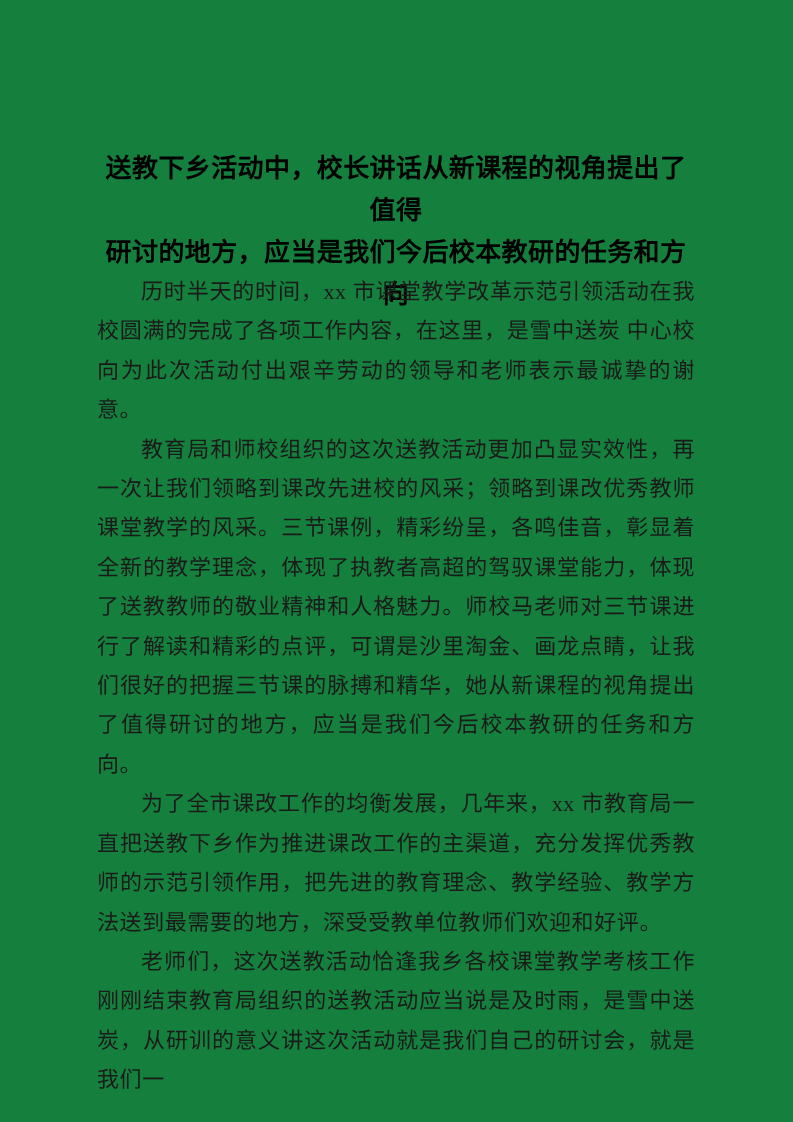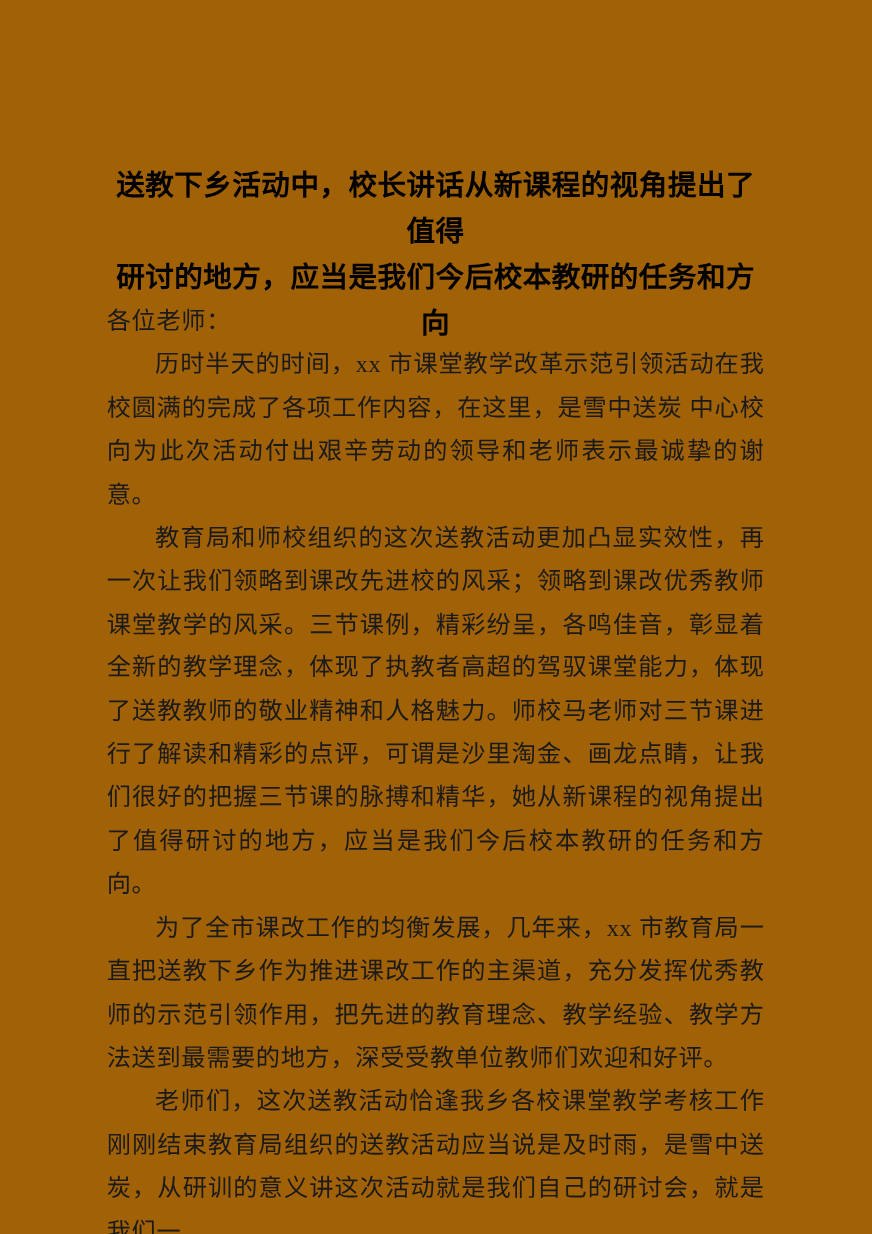--- a/index.html
+++ b/index.html
@@ -7,21 +7,21 @@
     margin: 0;
     padding: 0;
     background: #ffffff;
   }
 
   .page {
     position: relative;
     width: 793px;
     height: 1122px;
     margin: 0 auto;
-    background: #a16207;
+    background: #15803d;
     overflow: hidden;
     box-sizing: border-box;
   }
 
   .doc-body {
     position: absolute;
     left: 97px;
     top: 0;
     width: 598px;
   }
@@ -80,21 +80,20 @@
 
   <div class="doc-body">
 
     <h1 class="doc-title">
       <span>送教下乡活动中，校长讲话从新课程的视角提出了值得</span><br>
       <span>研讨的地方，应当是我们今后校本教研的任务和方向</span>
     </h1>
 
     <div class="body-block">
 
-      <p class="para no-indent">各位老师：</p>
 
 
       <p class="para indent">历时半天的时间，xx 市课堂教学改革示范引领活动在我校圆满的完成了各项工作内容，在这里，是雪中送炭 中心校向为此次活动付出艰辛劳动的领导和老师表示最诚挚的谢意。</p>
 
       <p class="para indent">教育局和师校组织的这次送教活动更加凸显实效性，再一次让我们领略到课改先进校的风采；领略到课改优秀教师课堂教学的风采。三节课例，精彩纷呈，各鸣佳音，彰显着全新的教学理念，体现了执教者高超的驾驭课堂能力，体现了送教教师的敬业精神和人格魅力。师校马老师对三节课进行了解读和精彩的点评，可谓是沙里淘金、画龙点睛，让我们很好的把握三节课的脉搏和精华，她从新课程的视角提出了值得研讨的地方，应当是我们今后校本教研的任务和方向。</p>
 
       <p class="para indent">为了全市课改工作的均衡发展，几年来，xx 市教育局一直把送教下乡作为推进课改工作的主渠道，充分发挥优秀教师的示范引领作用，把先进的教育理念、教学经验、教学方法送到最需要的地方，深受受教单位教师们欢迎和好评。</p>
 
       <p class="para indent">老师们，这次送教活动恰逢我乡各校课堂教学考核工作刚刚结束教育局组织的送教活动应当说是及时雨，是雪中送炭，从研训的意义讲这次活动就是我们自己的研讨会，就是我们一</p>
 

